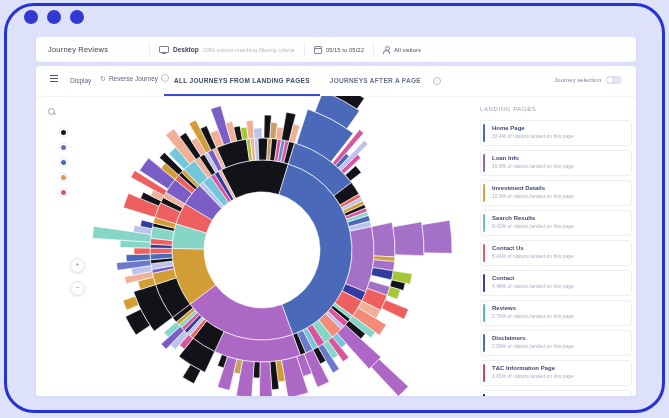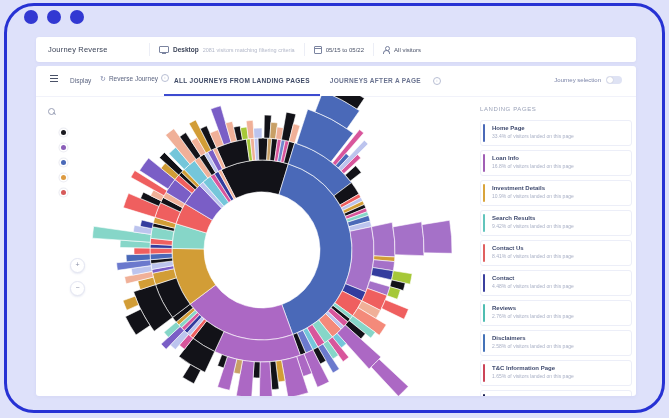--- a/index.html
+++ b/index.html
@@ -66,21 +66,21 @@
 <div class="frame"></div>
 <div class="win-dots">
   <span class="win-dot"></span>
   <span class="win-dot"></span>
   <span class="win-dot"></span>
 </div>
 
 <div class="app">
 
   <div class="topbar">
-    <span class="tb-title">Journey Reverse</span>
+    <span class="tb-title">Journey Reviews</span>
     <span class="tb-div"></span>
     <span class="tb-group">
       <span class="monitor-icon"></span>
       <span class="tb-strong">Desktop</span>
       <span class="tb-note">2081 visitors matching filtering criteria</span>
     </span>
     <span class="tb-div"></span>
     <span class="tb-group">
       <span class="calendar-icon"></span>
       <span class="tb-val">05/15 to 05/22</span>

